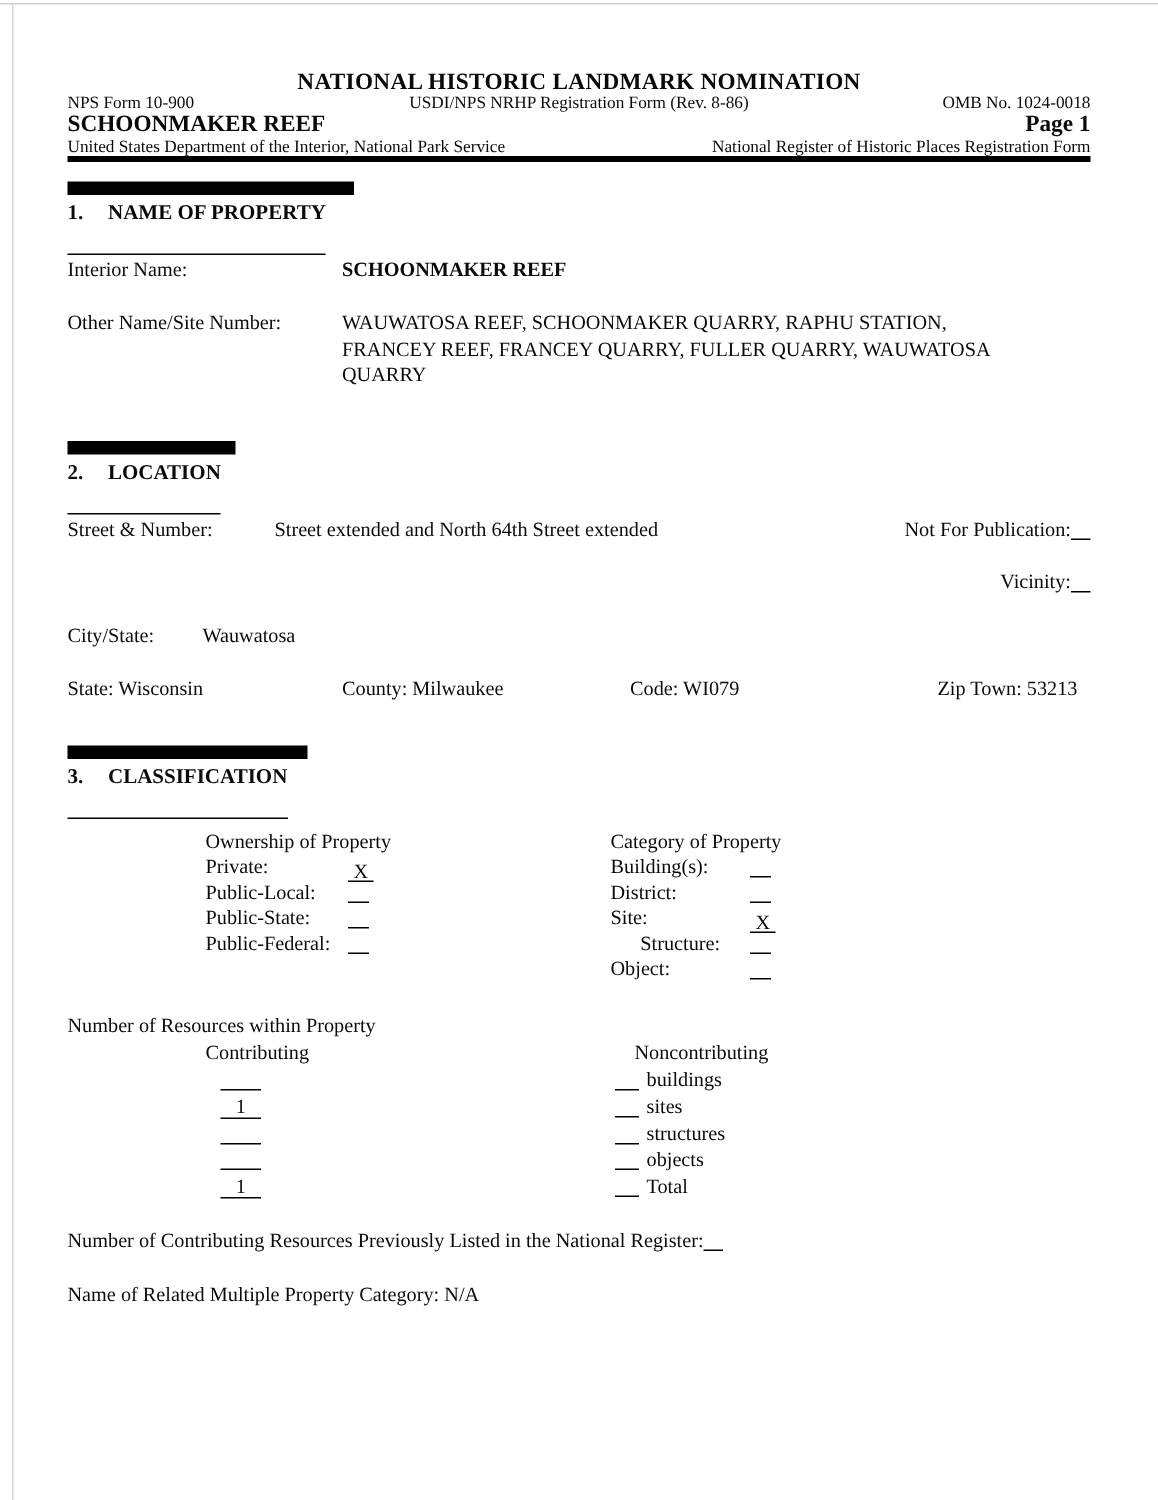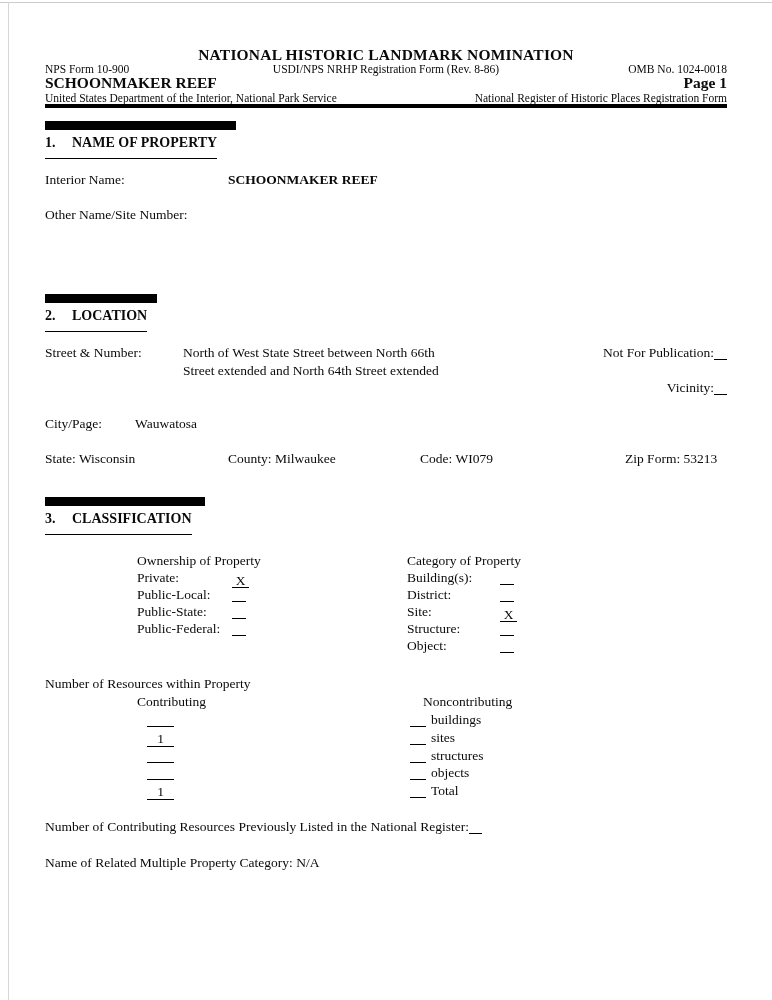--- a/index.html
+++ b/index.html
@@ -15,21 +15,21 @@
   }
   .abs { position: absolute; white-space: nowrap; }
   .t-title  { font-size: 15.5px; font-weight: bold; letter-spacing: .2px; }
   .t-small  { font-size: 11.5px; }
   .t-body   { font-size: 13.5px; }
   .t-bold   { font-weight: bold; }
   .t-prop   { font-size: 15.5px; font-weight: bold; }
   .rule-thick { background: #000; }
   .bar { background: #000; }
   .sec-head { font-size: 14px; font-weight: bold; }
-  .sec-head .u { display: inline-block; border-bottom: 1.7px solid #000; padding-bottom: 7px; }
+  .sec-head .u { display: inline-block; border-bottom: 1.7px solid #000; padding-bottom: 18px; }
   .sec-num { display: inline-block; width: 27px; }
   .line { line-height: 17.6px; font-size: 13.5px; white-space: nowrap; }
   .blankcell {
     display: inline-block;
     min-width: 14px;
     height: 14px;
     line-height: 14px;
     border-bottom: 1.5px solid #000;
     text-align: center;
     vertical-align: -3px;
@@ -81,55 +81,59 @@
 
   <div class="abs bar" style="left:45px; top:121px; width:191px; height:9px;"></div>
   <div class="abs sec-head" style="left:45px; top:135px;">
     <span class="u"><span class="sec-num">1.</span><span>NAME OF PROPERTY</span></span>
   </div>
 
   <div class="abs t-body" style="left:45px; top:172px;">Interior Name:</div>
   <div class="abs t-body t-bold" style="left:228px; top:172px;">SCHOONMAKER REEF</div>
 
   <div class="abs t-body" style="left:45px; top:207px;">Other Name/Site Number:</div>
+  <div class="abs" style="left:228px; top:206px;">
+    <div class="line">WAUWATOSA REEF, SCHOONMAKER QUARRY, RAPHU STATION,</div>
+    <div class="line">FRANCEY REEF, FRANCEY QUARRY, FULLER QUARRY, WAUWATOSA</div>
+    <div class="line">QUARRY</div>
+  </div>
 
   <div class="abs bar" style="left:45px; top:294px; width:112px; height:9px;"></div>
   <div class="abs sec-head" style="left:45px; top:308px;">
     <span class="u"><span class="sec-num">2.</span><span>LOCATION</span></span>
   </div>
 
   <div class="abs t-body" style="left:45px; top:345px;">Street &amp; Number:</div>
   <div class="abs" style="left:183px; top:344px;">
-    <div class="line">North of West State Street between North 66th</div>
     <div class="line">Street extended and North 64th Street extended</div>
   </div>
   <div class="abs t-body" style="right:45px; top:345px;">
     <span>Not For Publication:</span><span class="blankcell" style="min-width:13px;"></span>
   </div>
   <div class="abs t-body" style="right:45px; top:380px;">
     <span>Vicinity:</span><span class="blankcell" style="min-width:13px;"></span>
   </div>
 
-  <div class="abs t-body" style="left:45px; top:416px;">City/Page:</div>
+  <div class="abs t-body" style="left:45px; top:416px;">City/State:</div>
   <div class="abs t-body" style="left:135px; top:416px;">Wauwatosa</div>
 
   <div class="abs t-body" style="left:45px; top:451px;">
     <span>State:</span>
     <span>Wisconsin</span>
   </div>
   <div class="abs t-body" style="left:228px; top:451px;">
     <span>County:</span>
     <span>Milwaukee</span>
   </div>
   <div class="abs t-body" style="left:420px; top:451px;">
     <span>Code:</span>
     <span>WI079</span>
   </div>
   <div class="abs t-body" style="left:625px; top:451px;">
-    <span>Zip Form:</span>
+    <span>Zip Town:</span>
     <span>53213</span>
   </div>
 
   <div class="abs bar" style="left:45px; top:497px; width:160px; height:9px;"></div>
   <div class="abs sec-head" style="left:45px; top:511px;">
     <span class="u"><span class="sec-num">3.</span><span>CLASSIFICATION</span></span>
   </div>
 
   <div class="abs t-body" style="left:137px; top:553px;">Ownership of Property</div>
   <div class="abs t-body" style="left:137px; top:570px;">
@@ -148,21 +152,21 @@
   <div class="abs t-body" style="left:407px; top:553px;">Category of Property</div>
   <div class="abs t-body" style="left:407px; top:570px;">
     <span class="label-col2">Building(s):</span><span class="blankcell"></span>
   </div>
   <div class="abs t-body" style="left:407px; top:587px;">
     <span class="label-col2">District:</span><span class="blankcell"></span>
   </div>
   <div class="abs t-body" style="left:407px; top:604px;">
     <span class="label-col2">Site:</span><span class="blankcell" style="min-width:17px;">X</span>
   </div>
-  <div class="abs t-body" style="left:407px; top:621px;">
+  <div class="abs t-body" style="left:407px; top:621px;text-align:center;">
     <span class="label-col2">Structure:</span><span class="blankcell"></span>
   </div>
   <div class="abs t-body" style="left:407px; top:638px;">
     <span class="label-col2">Object:</span><span class="blankcell"></span>
   </div>
 
   <div class="abs t-body" style="left:45px; top:676px;">Number of Resources within Property</div>
   <div class="abs t-body" style="left:137px; top:694px;">Contributing</div>
   <div class="abs t-body" style="left:423px; top:694px;">Noncontributing</div>
 

